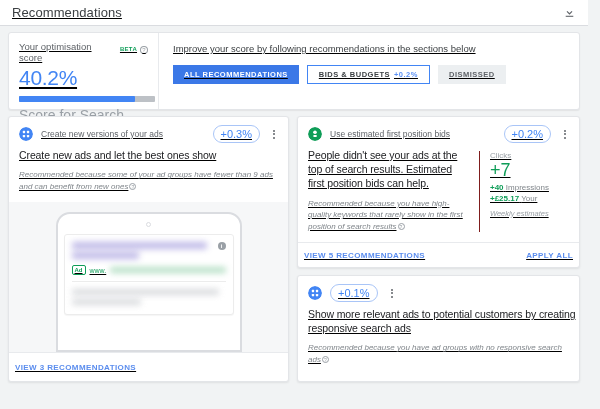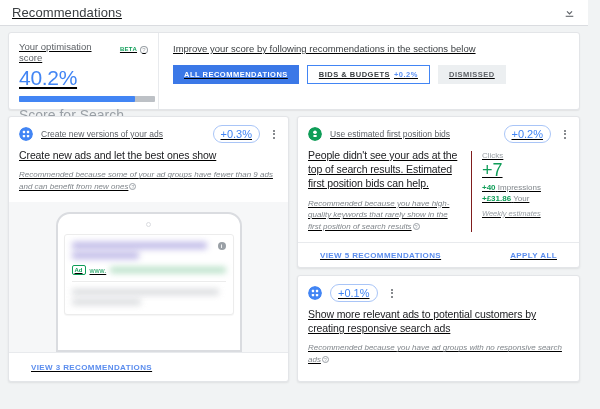--- a/index.html
+++ b/index.html
@@ -86,21 +86,21 @@
   }
   .card-icon { width: 14px; height: 14px; border-radius: 50%; flex: 0 0 auto; display:block; }
   .card-head-title { font-size: 8.5px; color: #5f6368; flex: 1; }
   .pct-pill {
     border: 1px solid #a9c5f7; color: #4285f4; border-radius: 9px;
     font-size: 11px; padding: 2px 7px; white-space: nowrap; cursor: pointer;
   }
   .kebab { width: 12px; display:flex; flex-direction: column; align-items: center; gap: 1.5px; cursor: pointer; padding: 2px 0;}
   .kebab i { width: 2px; height: 2px; background: #5f6368; border-radius: 50%; display: block; }
 
-  .card-body { padding: 1px 10px 10px 10px; display: flex; }
+  .card-body { padding: 1px 2px 10px 10px; display: flex; }
   .card-body-main { flex: 1; }
   .card-headline { font-size: 10.5px; color: #202124; line-height: 1.35; letter-spacing: -.1px; }
   .card-reason {
     font-size: 8px; color: #80868b; font-style: italic; line-height: 1.45; margin-top: 7px;
   }
   .inline-help {
     display: inline-block; width: 7px; height: 7px; border: 1px solid #9aa0a6;
     border-radius: 50%; font-size: 5px; line-height: 6px; text-align: center;
     color: #9aa0a6; font-style: normal; vertical-align: middle; margin-left: 1px;
   }
@@ -110,21 +110,21 @@
   }
   .stats-label { font-size: 8px; color: #9aa0a6; }
   .stats-big { font-size: 18px; color: #0f9d58; line-height: 1.1; margin-top: 1px; }
   .stats-line { font-size: 8px; color: #80868b; margin-top: 2px; }
   .stats-line b { color: #0f9d58; font-weight: bold; }
   .stats-foot { font-size: 7.5px; color: #9aa0a6; font-style: italic; margin-top: 6px; }
 
   .card-actions {
     border-top: 1px solid #e8eaed;
     height: 29px; display: flex; align-items: center; justify-content: space-between;
-    padding: 0 22px;
+    padding: 0 6px;
     margin-top: auto;
   }
   .action-link { font-size: 8px; color: #5b8dee; font-weight: bold; letter-spacing: .4px; cursor: pointer; }
 
   
   .phone-area { background: #f6f7f8; flex: 1; display: flex; justify-content: center; padding-top: 10px; overflow: hidden; }
   .phone {
     width: 186px; border: 2px solid #dadce0; border-radius: 14px 14px 0 0;
     background: #fff; padding-top: 8px; height: 100%;
   }
@@ -276,21 +276,21 @@
             </div>
           </div>
           <div class="stats">
             <div class="stats-label">Clicks</div>
             <div class="stats-big">+7</div>
             <div class="stats-line">
               <b>+40</b>
               <span>Impressions</span>
             </div>
             <div class="stats-line">
-              <b>+£31.86</b>
+              <b>+£25.17</b>
               <span>Your</span>
             </div>
             <div class="stats-foot">Weekly estimates</div>
           </div>
         </div>
         <div class="card-actions">
           <div class="action-link">VIEW 5 RECOMMENDATIONS</div>
           <div class="action-link">APPLY ALL</div>
         </div>
       </div>

